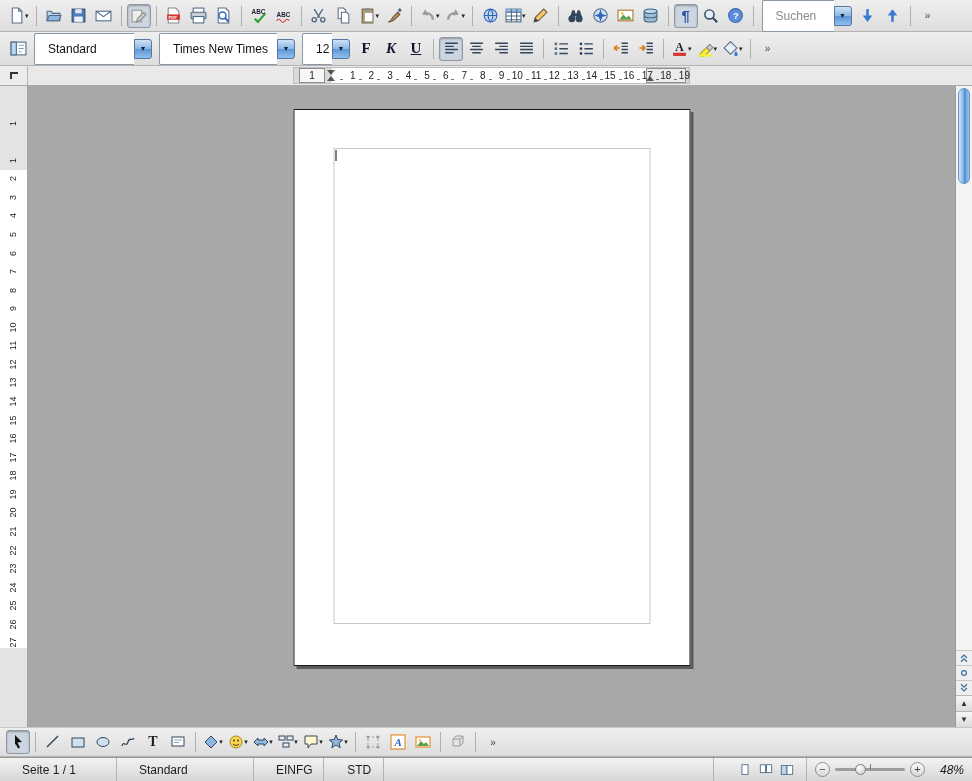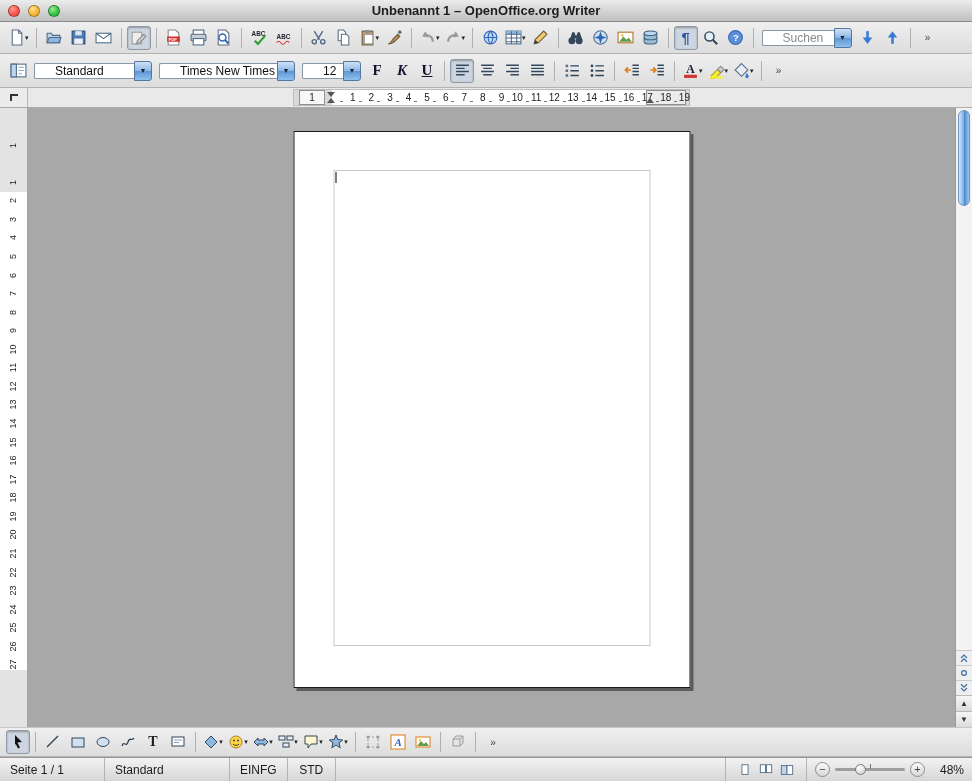--- a/index.html
+++ b/index.html
@@ -26,21 +26,21 @@
   .tbtn svg { display:block; }
   .caret { font-size:7px; color:#222; margin-left:0px; line-height:24px; }
   .sep { width:1px; height:20px; background:#b0b0b0; margin:0 4px; flex:0 0 1px; }
   .letterF { font-family:"Liberation Serif", serif; font-weight:bold; font-size:15px; color:#14142e; }
   .letterK { font-family:"Liberation Serif", serif; font-weight:bold; font-style:italic; font-size:15px; color:#14142e; }
   .letterU { font-family:"Liberation Serif", serif; font-weight:bold; font-size:15px; color:#14142e; text-decoration:underline; }
   .letterT { font-family:"Liberation Serif", serif; font-weight:bold; font-size:14px; color:#222; }
   .pilcrow { font-size:15px; font-weight:bold; color:#2a56a8; line-height:20px; }
 
   .combo { display:flex; align-items:center; margin:0 3px; }
-  .combo-field { height:16px; background:#ffffff; border:1px solid #8a98a6; border-right:none; border-radius:2px 0 0 2px; font-size:12px; color:#111; display:flex; align-items:center; padding:0 20px; overflow:hidden; white-space:nowrap; }
+  .combo-field { height:32px; background:#ffffff; border:1px solid #8a98a6; border-right:none; border-radius:2px 0 0 2px; font-size:12px; color:#111; display:flex; align-items:center; padding:0 13px; overflow:hidden; white-space:nowrap; }
   .combo-btn { width:18px; height:20px; border:1px solid #5577a0; border-radius:0 3px 3px 0; background:linear-gradient(#cfe2f6,#8db7e6 48%,#5e97d4 52%,#8fc0ee); display:flex; align-items:center; justify-content:center; font-size:7px; color:#123; }
   .placeholder { color:#8a8a8a; }
 
   
   .ruler-row { height:20px; flex:0 0 20px; display:flex; background:#e6e6e6; border-bottom:1px solid #aaaaaa; }
   .ruler-corner { width:28px; flex:0 0 28px; border-right:1px solid #b5b5b5; background:#ececec; display:flex; align-items:center; justify-content:center; }
   .tabglyph { width:8px; height:7px; border-left:2px solid #333; border-top:2px solid #333; }
   .hruler-strip { flex:1; position:relative; background:#e9e9e9; }
   .hruler { position:absolute; left:265px; top:1px; bottom:1px; width:397px; background:#ffffff; border:1px solid #bdbdbd; font-size:10px; color:#222; }
   .hr-margin { position:absolute; top:0; bottom:0; background:#d9d9d9; }
@@ -71,43 +71,35 @@
 
   
   .vscroll { width:17px; flex:0 0 17px; background:#f3f3f3; border-left:1px solid #9a9a9a; position:relative; }
   .vthumb { position:absolute; top:2px; left:2px; right:2px; height:96px; border-radius:7px; border:1px solid #6f93b8; background:linear-gradient(90deg,#d4e7fa,#7fb0e6 45%,#4f8cd2 55%,#9ec7ef); }
   .vs-bottom { position:absolute; bottom:0; left:0; right:0; display:flex; flex-direction:column; }
   .vs-btn { height:15px; display:flex; align-items:center; justify-content:center; border-top:1px solid #c9c9c9; background:#efefef; }
   .vs-arrow { height:16px; display:flex; align-items:center; justify-content:center; border-top:1px solid #b9b9b9; background:linear-gradient(#f6f6f6,#dcdcdc); font-size:8px; color:#333; }
 
   
   .statusbar { height:24px; flex:0 0 24px; background:linear-gradient(#f3f3f3,#d6d6d6); border-top:1px solid #979797; display:flex; align-items:center; font-size:12px; color:#1c1c1c; }
-  .scell { height:100%; display:flex; align-items:center; padding:0 10px; border-right:1px solid #b2b2b2; white-space:nowrap; }
+  .scell { height:100%; display:flex; align-items:center; padding:0 10px; border-right:1px solid #b2b2b2; white-space:nowrap;margin-left:12px; }
   .scell.spacer { flex:1; border-right:1px solid #b2b2b2; }
   .scell.icons { gap:3px; }
   .zoomwrap { display:flex; align-items:center; gap:5px; padding:0 8px; height:100%; }
   .slider { width:70px; height:3px; background:#9e9e9e; border-radius:2px; position:relative; }
   .slider .tick { position:absolute; left:50%; top:-4px; width:1px; height:5px; background:#777; }
   .sthumb { position:absolute; left:28%; top:-4px; width:11px; height:11px; border-radius:50%; border:1px solid #7a7a7a; background:radial-gradient(circle at 35% 30%, #ffffff, #c9c9c9); }
   .zbtn { width:15px; height:15px; border-radius:50%; border:1px solid #8d8d8d; background:linear-gradient(#fafafa,#d9d9d9); display:flex; align-items:center; justify-content:center; font-size:11px; color:#444; line-height:1; }
-  .zoom-label { min-width:34px; text-align:right; }
+  .zoom-label { min-width:34px; text-align:right;font-style:italic; }
 </style>
 </head>
 <body>
 
 <div class="window">
 
-  <div class="titlebar">
-    <div class="lights">
-      <div class="light red"></div>
-      <div class="light yellow"></div>
-      <div class="light green"></div>
-    </div>
-    <div class="title-text">Unbenannt 1 – OpenOffice.org Writer</div>
-  </div>
 
   <div class="toolbar tb1">
     <div class="tbtn">
       <svg width="17" height="17" viewBox="0 0 16 16">
           <path d="M4 1h6l3 3v11H4z" fill="#fff" stroke="#5b6f85"></path>
           <path d="M10 1v3h3" fill="none" stroke="#5b6f85"></path>
         </svg>
       <span class="caret">▾</span>
     </div>
     <div class="sep"></div>

